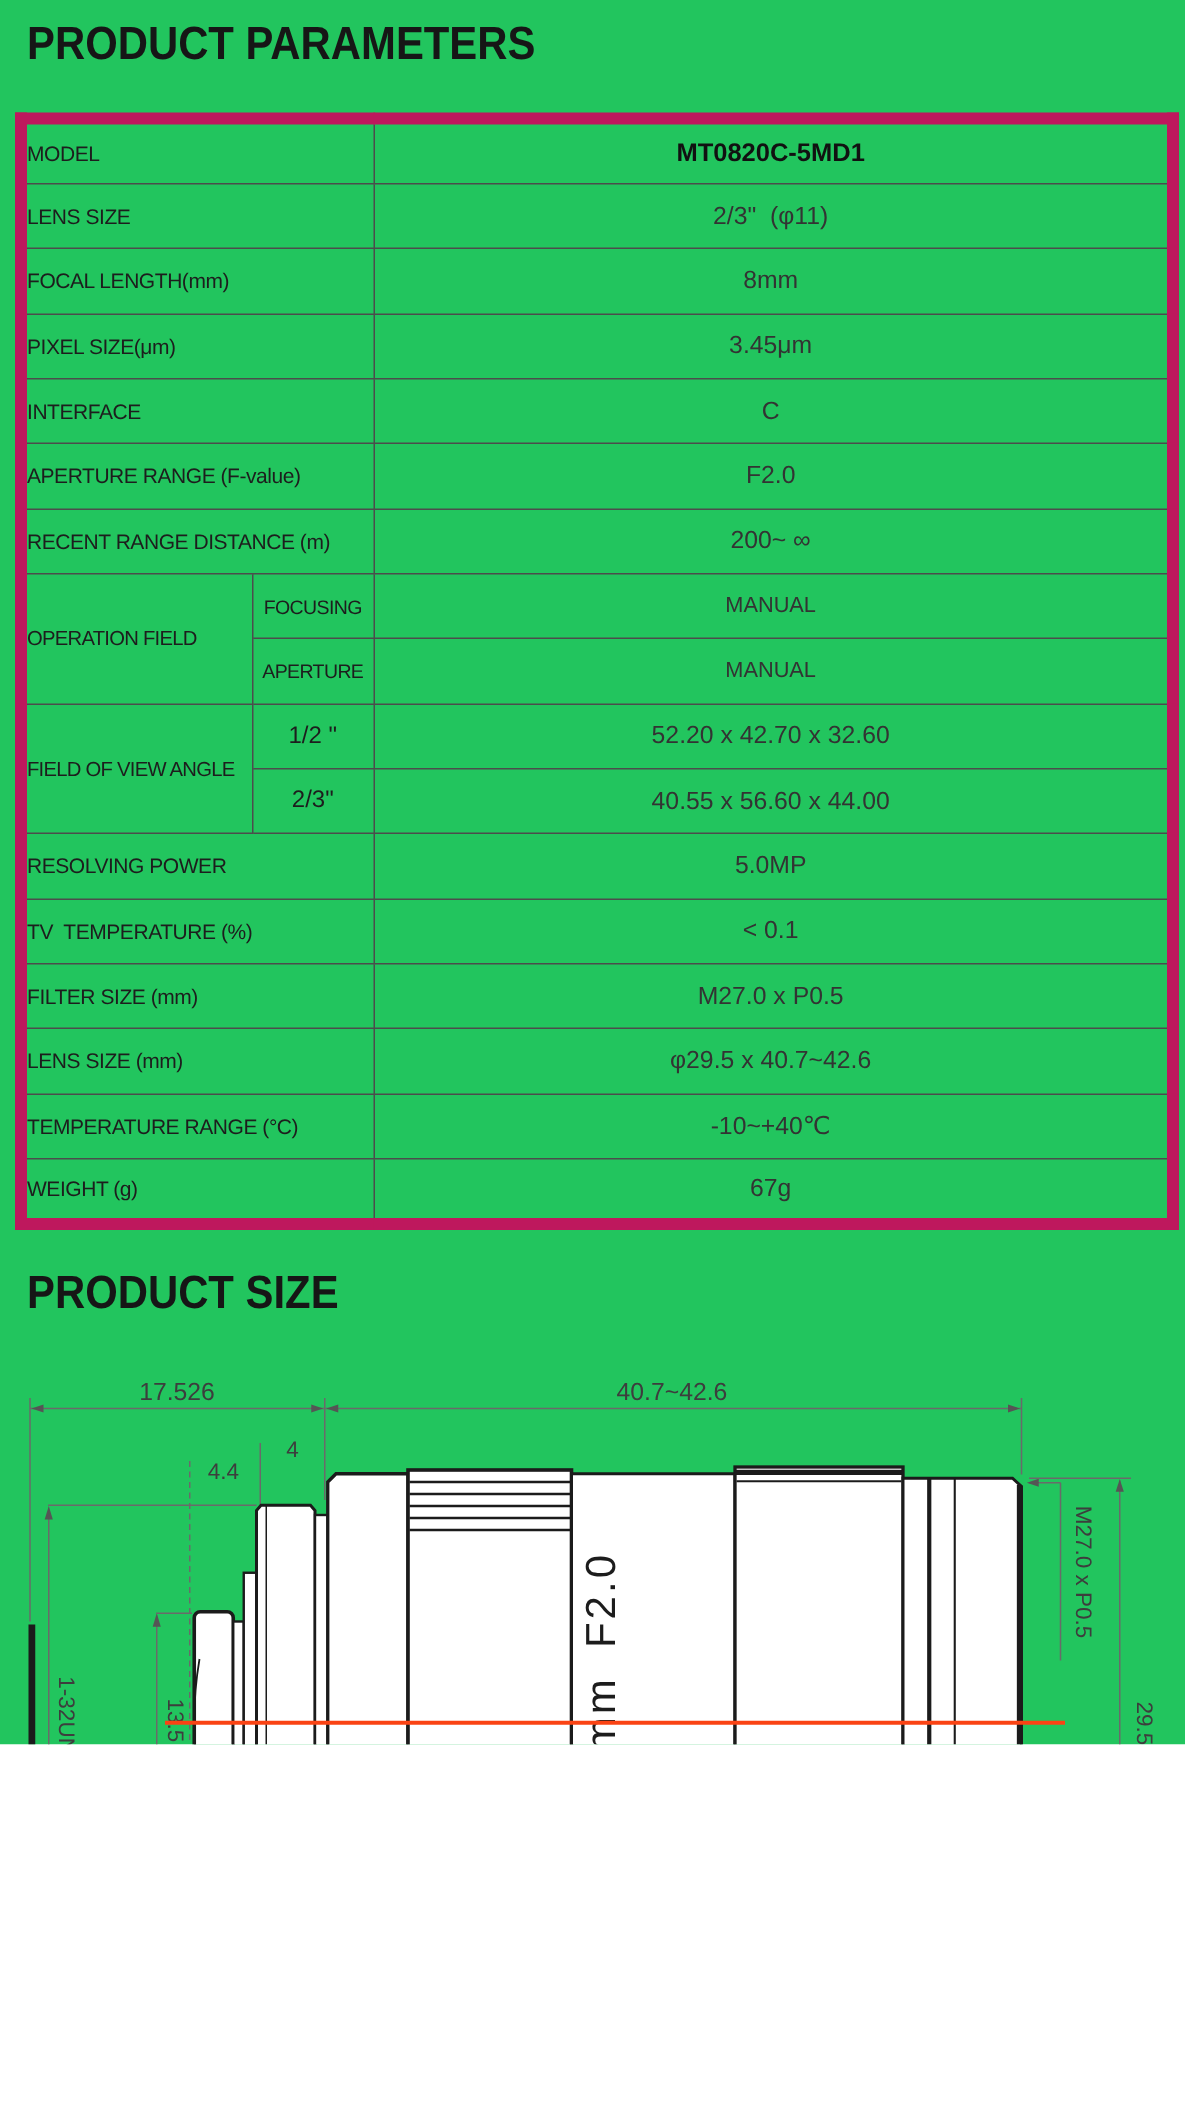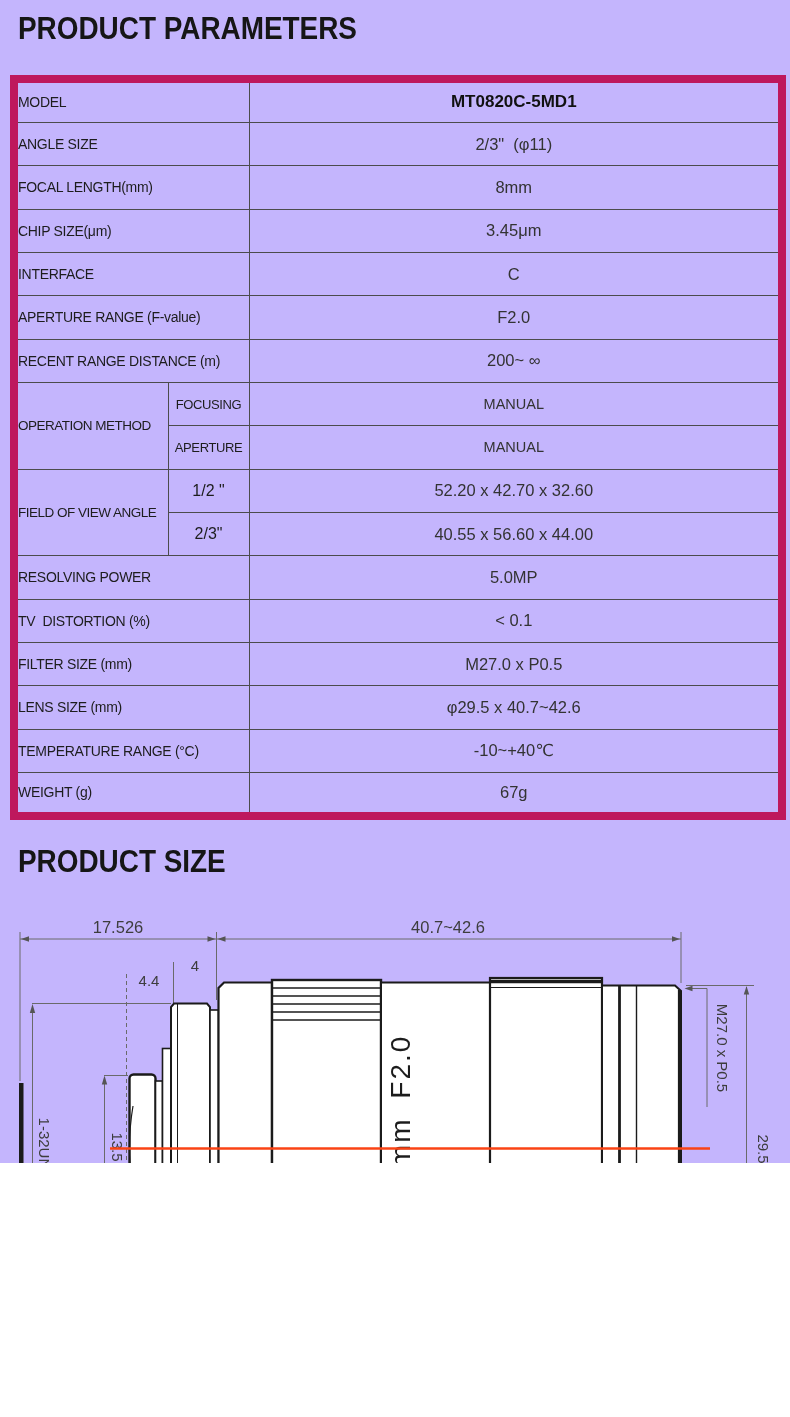--- a/index.html
+++ b/index.html
@@ -1,16 +1,16 @@
 <!DOCTYPE html>
 <html><head>
 <meta charset="utf-8">
 <style>
   html,body{margin:0;padding:0;background:#fff;}
-  #page{position:relative;width:790px;height:1163px;background:#c4b5fd;overflow:hidden;
+  #page{position:relative;width:790px;height:1163px;background:#22c55e;overflow:hidden;
         font-family:"Liberation Sans","DejaVu Sans",sans-serif;}
   .heading{position:absolute;left:18px;font-size:31px;font-weight:bold;color:#161616;
            transform:scaleX(.9);transform-origin:left center;white-space:nowrap;letter-spacing:0;}
   #title-params{top:11px;}
   #title-size{top:844px;}
   table.spec{position:absolute;left:10px;top:75px;width:768px;border-collapse:collapse;
              table-layout:fixed;border:8px solid #be185d;}
   table.spec td{border:1px solid #4c4c4c;padding:0;vertical-align:middle;}
   table.spec tr{height:43.35px;}
   td.lbl{padding-left:9px;font-size:14px;color:#1d1d1d;letter-spacing:-.3px;white-space:pre;}
@@ -38,45 +38,45 @@
         <col style="width:154px">
         <col style="width:81px">
         <col style="width:533px">
       </colgroup>
     <tbody>
         <tr>
       <td class="lbl" colspan="2">MODEL</td>
       <td class="val bold">MT0820C-5MD1</td>
     </tr>
     <tr>
-      <td class="lbl" colspan="2">ANGLE SIZE</td>
+      <td class="lbl" colspan="2">LENS SIZE</td>
       <td class="val">2/3"  (φ11)</td>
     </tr>
     <tr>
       <td class="lbl" colspan="2">FOCAL LENGTH(mm)</td>
       <td class="val">8mm</td>
     </tr>
     <tr>
-      <td class="lbl" colspan="2">CHIP SIZE(μm)</td>
+      <td class="lbl" colspan="2">PIXEL SIZE(μm)</td>
       <td class="val">3.45μm</td>
     </tr>
     <tr>
       <td class="lbl" colspan="2">INTERFACE</td>
       <td class="val">C</td>
     </tr>
     <tr>
       <td class="lbl" colspan="2">APERTURE RANGE (F-value)</td>
       <td class="val">F2.0</td>
     </tr>
     <tr>
       <td class="lbl" colspan="2">RECENT RANGE DISTANCE (m)</td>
       <td class="val">200~ ∞</td>
     </tr>
     <tr>
-      <td class="grp" rowspan="2">OPERATION METHOD</td>
+      <td class="grp" rowspan="2">OPERATION FIELD</td>
       <td class="sub">FOCUSING</td>
       <td class="val" style="font-size:14.5px">MANUAL</td>
     </tr>
     <tr>
       <td class="sub">APERTURE</td>
       <td class="val" style="font-size:14.5px">MANUAL</td>
     </tr>
     <tr>
       <td class="grp" rowspan="2">FIELD OF VIEW ANGLE</td>
       <td class="sub big">1/2 "</td>
@@ -84,21 +84,21 @@
     </tr>
     <tr>
       <td class="sub big">2/3"</td>
       <td class="val">40.55 x 56.60 x 44.00</td>
     </tr>
     <tr>
       <td class="lbl" colspan="2">RESOLVING POWER</td>
       <td class="val">5.0MP</td>
     </tr>
     <tr>
-      <td class="lbl" colspan="2">TV  DISTORTION (%)</td>
+      <td class="lbl" colspan="2">TV  TEMPERATURE (%)</td>
       <td class="val">&lt; 0.1</td>
     </tr>
     <tr>
       <td class="lbl" colspan="2">FILTER SIZE (mm)</td>
       <td class="val">M27.0 x P0.5</td>
     </tr>
     <tr>
       <td class="lbl" colspan="2">LENS SIZE (mm)</td>
       <td class="val">φ29.5 x 40.7~42.6</td>
     </tr>

